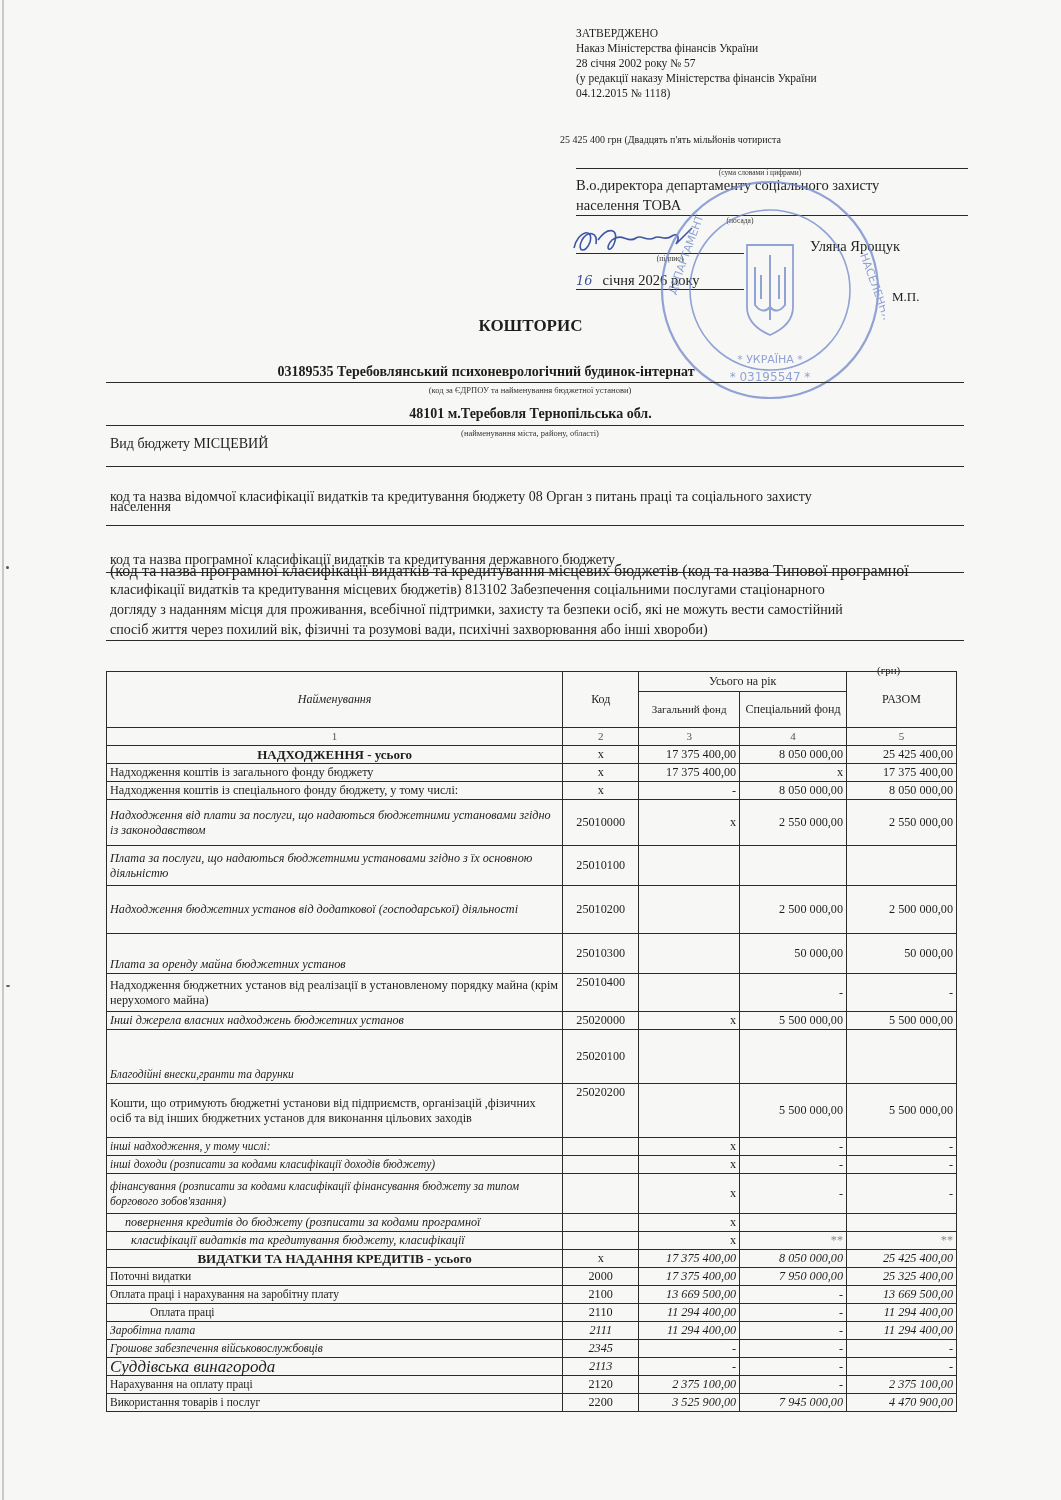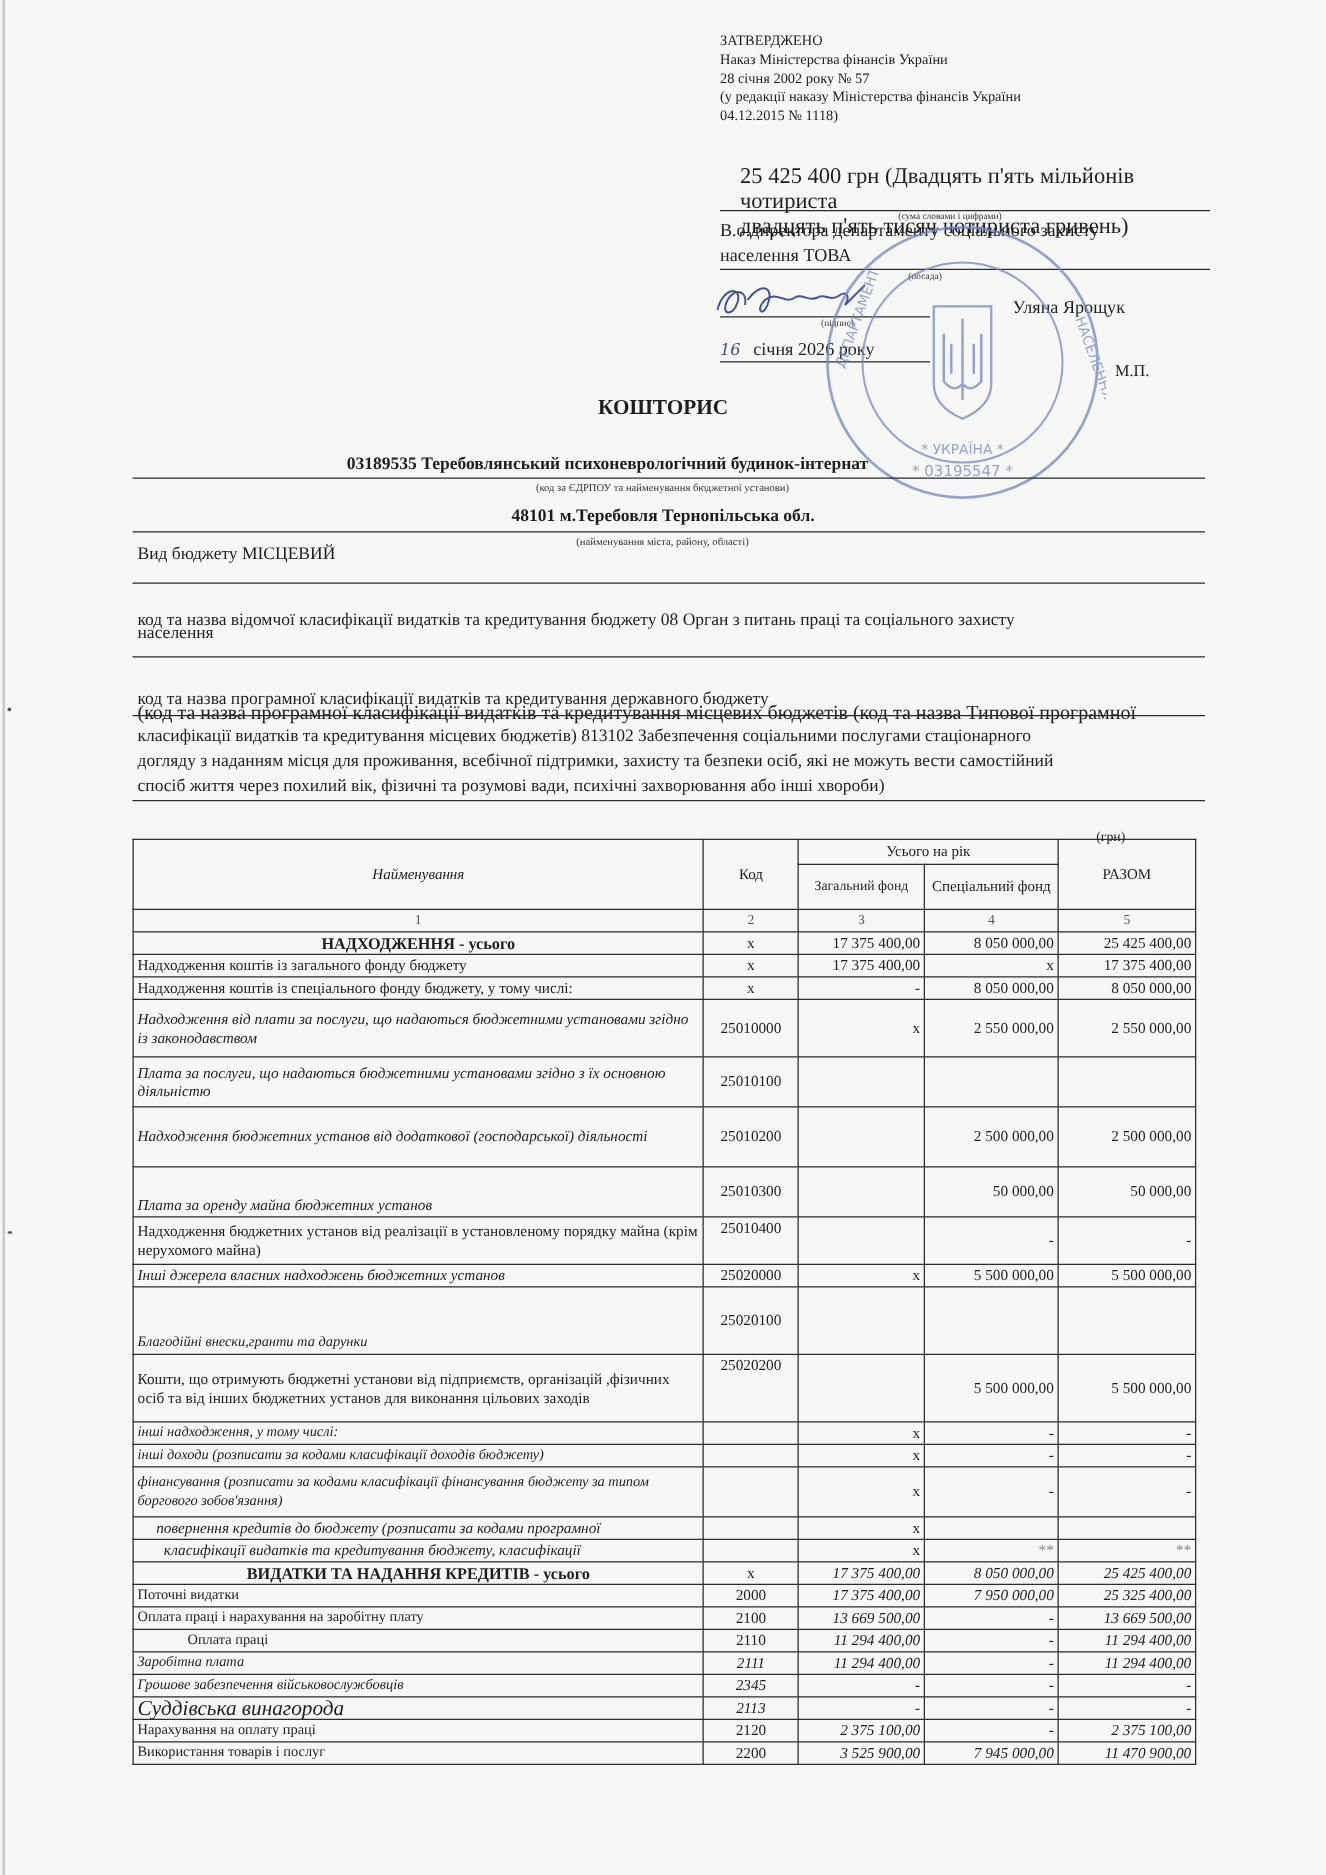--- a/index.html
+++ b/index.html
@@ -7,21 +7,21 @@
     width: 1061px; height: 1500px; background: #f7f7f5; position: relative; overflow: hidden;
     font-family: "Liberation Serif", "DejaVu Serif", serif; color: #1e1e1e;
   }
   .page { position: absolute; left: 0; top: 0; width: 1061px; height: 1500px; }
   .left-edge { position: absolute; left: 2px; top: 0; width: 2px; height: 1500px; background: #c9c9c9; }
   .dot { position: absolute; background: #555; border-radius: 50%; }
 
   
   .approval { position: absolute; left: 576px; top: 26px; font-size: 11.5px; line-height: 15px; }
   .approval .title { font-size: 11.5px; }
-  .amount { position: absolute; left: 592px; top: 130px; width: 392px; font-size: 18px; line-height: 20px; }
+  .amount { position: absolute; left: 560px; top: 130px; width: 392px; font-size: 10px; line-height: 20px; }
   .uline { position: absolute; height: 1px; background: #2a2a2a; }
   .caption { position: absolute; font-size: 7.5px; color: #333; text-align: center; }
   .position { position: absolute; left: 576px; top: 175px; width: 392px; font-size: 14.5px; line-height: 20px; }
   .signer-name { position: absolute; left: 810px; top: 238px; font-size: 14.5px; }
   .date-line { position: absolute; left: 576px; top: 272px; font-size: 14.5px; }
   .date-line .day { font-family: "DejaVu Serif", serif; font-style: italic; color: #3b4f9a; font-size: 13px; margin-right: 10px; }
   .mp { position: absolute; left: 892px; top: 289px; font-size: 13px; }
   .signature { position: absolute; left: 568px; top: 222px; width: 130px; height: 42px; }
   .stamp { position: absolute; left: 655px; top: 175px; width: 230px; height: 230px; opacity: 0.75; }
 
@@ -66,21 +66,20 @@
   <div class="approval">
     <div class="title">ЗАТВЕРДЖЕНО</div>
     <div>Наказ Міністерства фінансів України</div>
     <div>28 січня 2002 року № 57</div>
     <div>(у редакції наказу Міністерства фінансів України</div>
     <div>04.12.2015 № 1118)</div>
   </div>
 
   <div class="amount">
     <div>25 425 400 грн (Двадцять п'ять мільйонів чотириста</div>
-    <div>двадцять п'ять  тисяч чотириста  гривень)</div>
   </div>
   <div class="uline" style="left:576px;top:168px;width:392px;"></div>
   <div class="caption" style="left:680px;top:168px;width:160px;">(сума словами і цифрами)</div>
 
   <div class="position">
     <div>В.о.директора департаменту соціального захисту</div>
     <div>населення ТОВА</div>
   </div>
   <div class="uline" style="left:576px;top:215px;width:392px;"></div>
   <div class="caption" style="left:700px;top:216px;width:80px;">(посада)</div>
@@ -327,17 +326,17 @@
         <td class="code" style="font-style:normal;">2120</td>
         <td class="num">2 375 100,00</td>
         <td class="num">-</td>
         <td class="num">2 375 100,00</td>
       </tr>
       <tr class="italic-num">
         <td class="name" style="font-size:11.5px;">Використання товарів і послуг</td>
         <td class="code" style="font-style:normal;">2200</td>
         <td class="num">3 525 900,00</td>
         <td class="num">7 945 000,00</td>
-        <td class="num">11 470 900,00</td>
+        <td class="num">4 470 900,00</td>
       </tr>
     </tbody>
   </table>
 </div>
 
 </body></html>

